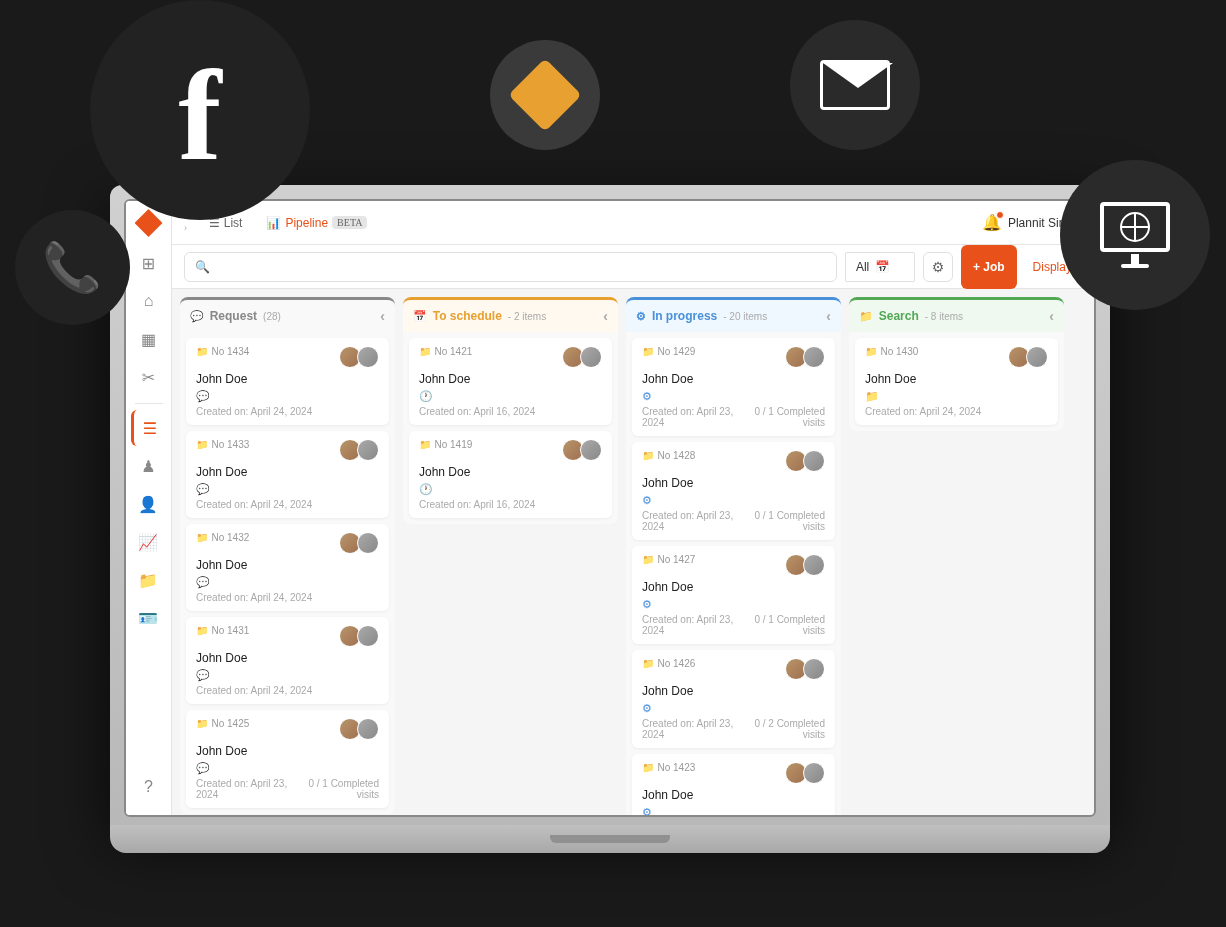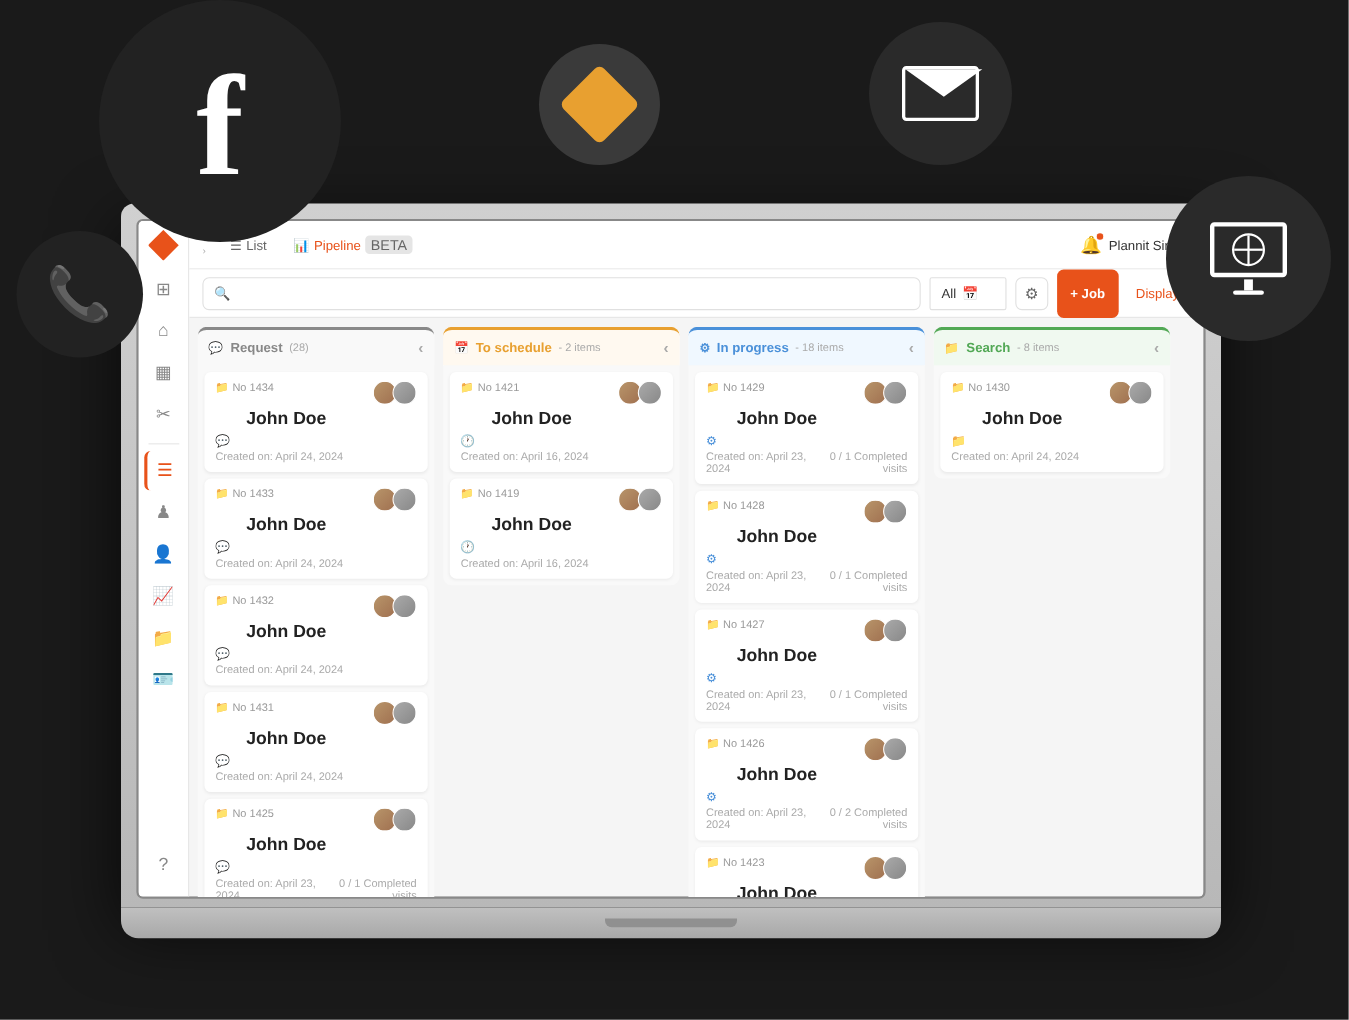--- a/index.html
+++ b/index.html
@@ -253,23 +253,24 @@
       color: #666;
       cursor: pointer;
     }
     .nav-tab.active {
       color: #333;
       font-weight: 500;
     }
     .beta-badge {
       background: #e5e5e5;
       color: #666;
-      font-size: 13px;
+      font-size: 10px;
       padding: 1px 5px;
       border-radius: 4px;
+      font-family: Liberation Serif, serif;
     }
     .nav-spacer { flex: 1; }
     .nav-user {
       display: flex;
       align-items: center;
       gap: 6px;
       font-size: 12px;
       color: #333;
     }
     .nav-bell {
@@ -448,25 +449,24 @@
       overflow: hidden;
       font-size: 8px;
       display: flex;
       align-items: center;
       justify-content: center;
       color: white;
     }
     .avatar-circle.brown { background: linear-gradient(135deg, #b8956a, #a07050); }
     .avatar-circle.gray { background: linear-gradient(135deg, #aaa, #888); }
     .card-name {
-      font-size: 16px;
-      font-weight: 700;
+      font-size: 12px;
+      font-weight: 400;
       color: #222;
       margin-bottom: 4px;
-      margin-left: 28px;
     }
     .card-status-icon {
       font-size: 11px;
       margin-bottom: 3px;
     }
     .card-meta {
       font-size: 10px;
       color: #aaa;
     }
     .card-visits {
@@ -700,21 +700,21 @@
                     <div style="display: flex; justify-content: space-between; align-items: center;">
                       <div class="card-meta">Created on: April 16, 2024</div>
                     </div>
                   </div>
                 </div>
               </div>
               <div class="kanban-col">
                 <div class="col-header in-progress">
                   <span style="font-size: 11px;">⚙</span>
                   <span>In progress</span>
-                  <span class="col-badge">- 18 items</span>
+                  <span class="col-badge">- 20 items</span>
                   <span class="col-collapse">‹</span>
                 </div>
                 <div class="col-cards">
                   <div class="job-card">
                     <div class="card-top">
                       <div class="card-no"><span style="color:#aaa;font-size:10px;">📁</span> No 1429</div>
                       <div class="card-avatar">
                         <div class="avatar-circle brown" style="margin-left: 0px;"></div>
                         <div class="avatar-circle gray" style="margin-left: -6px;"></div>
                       </div>

